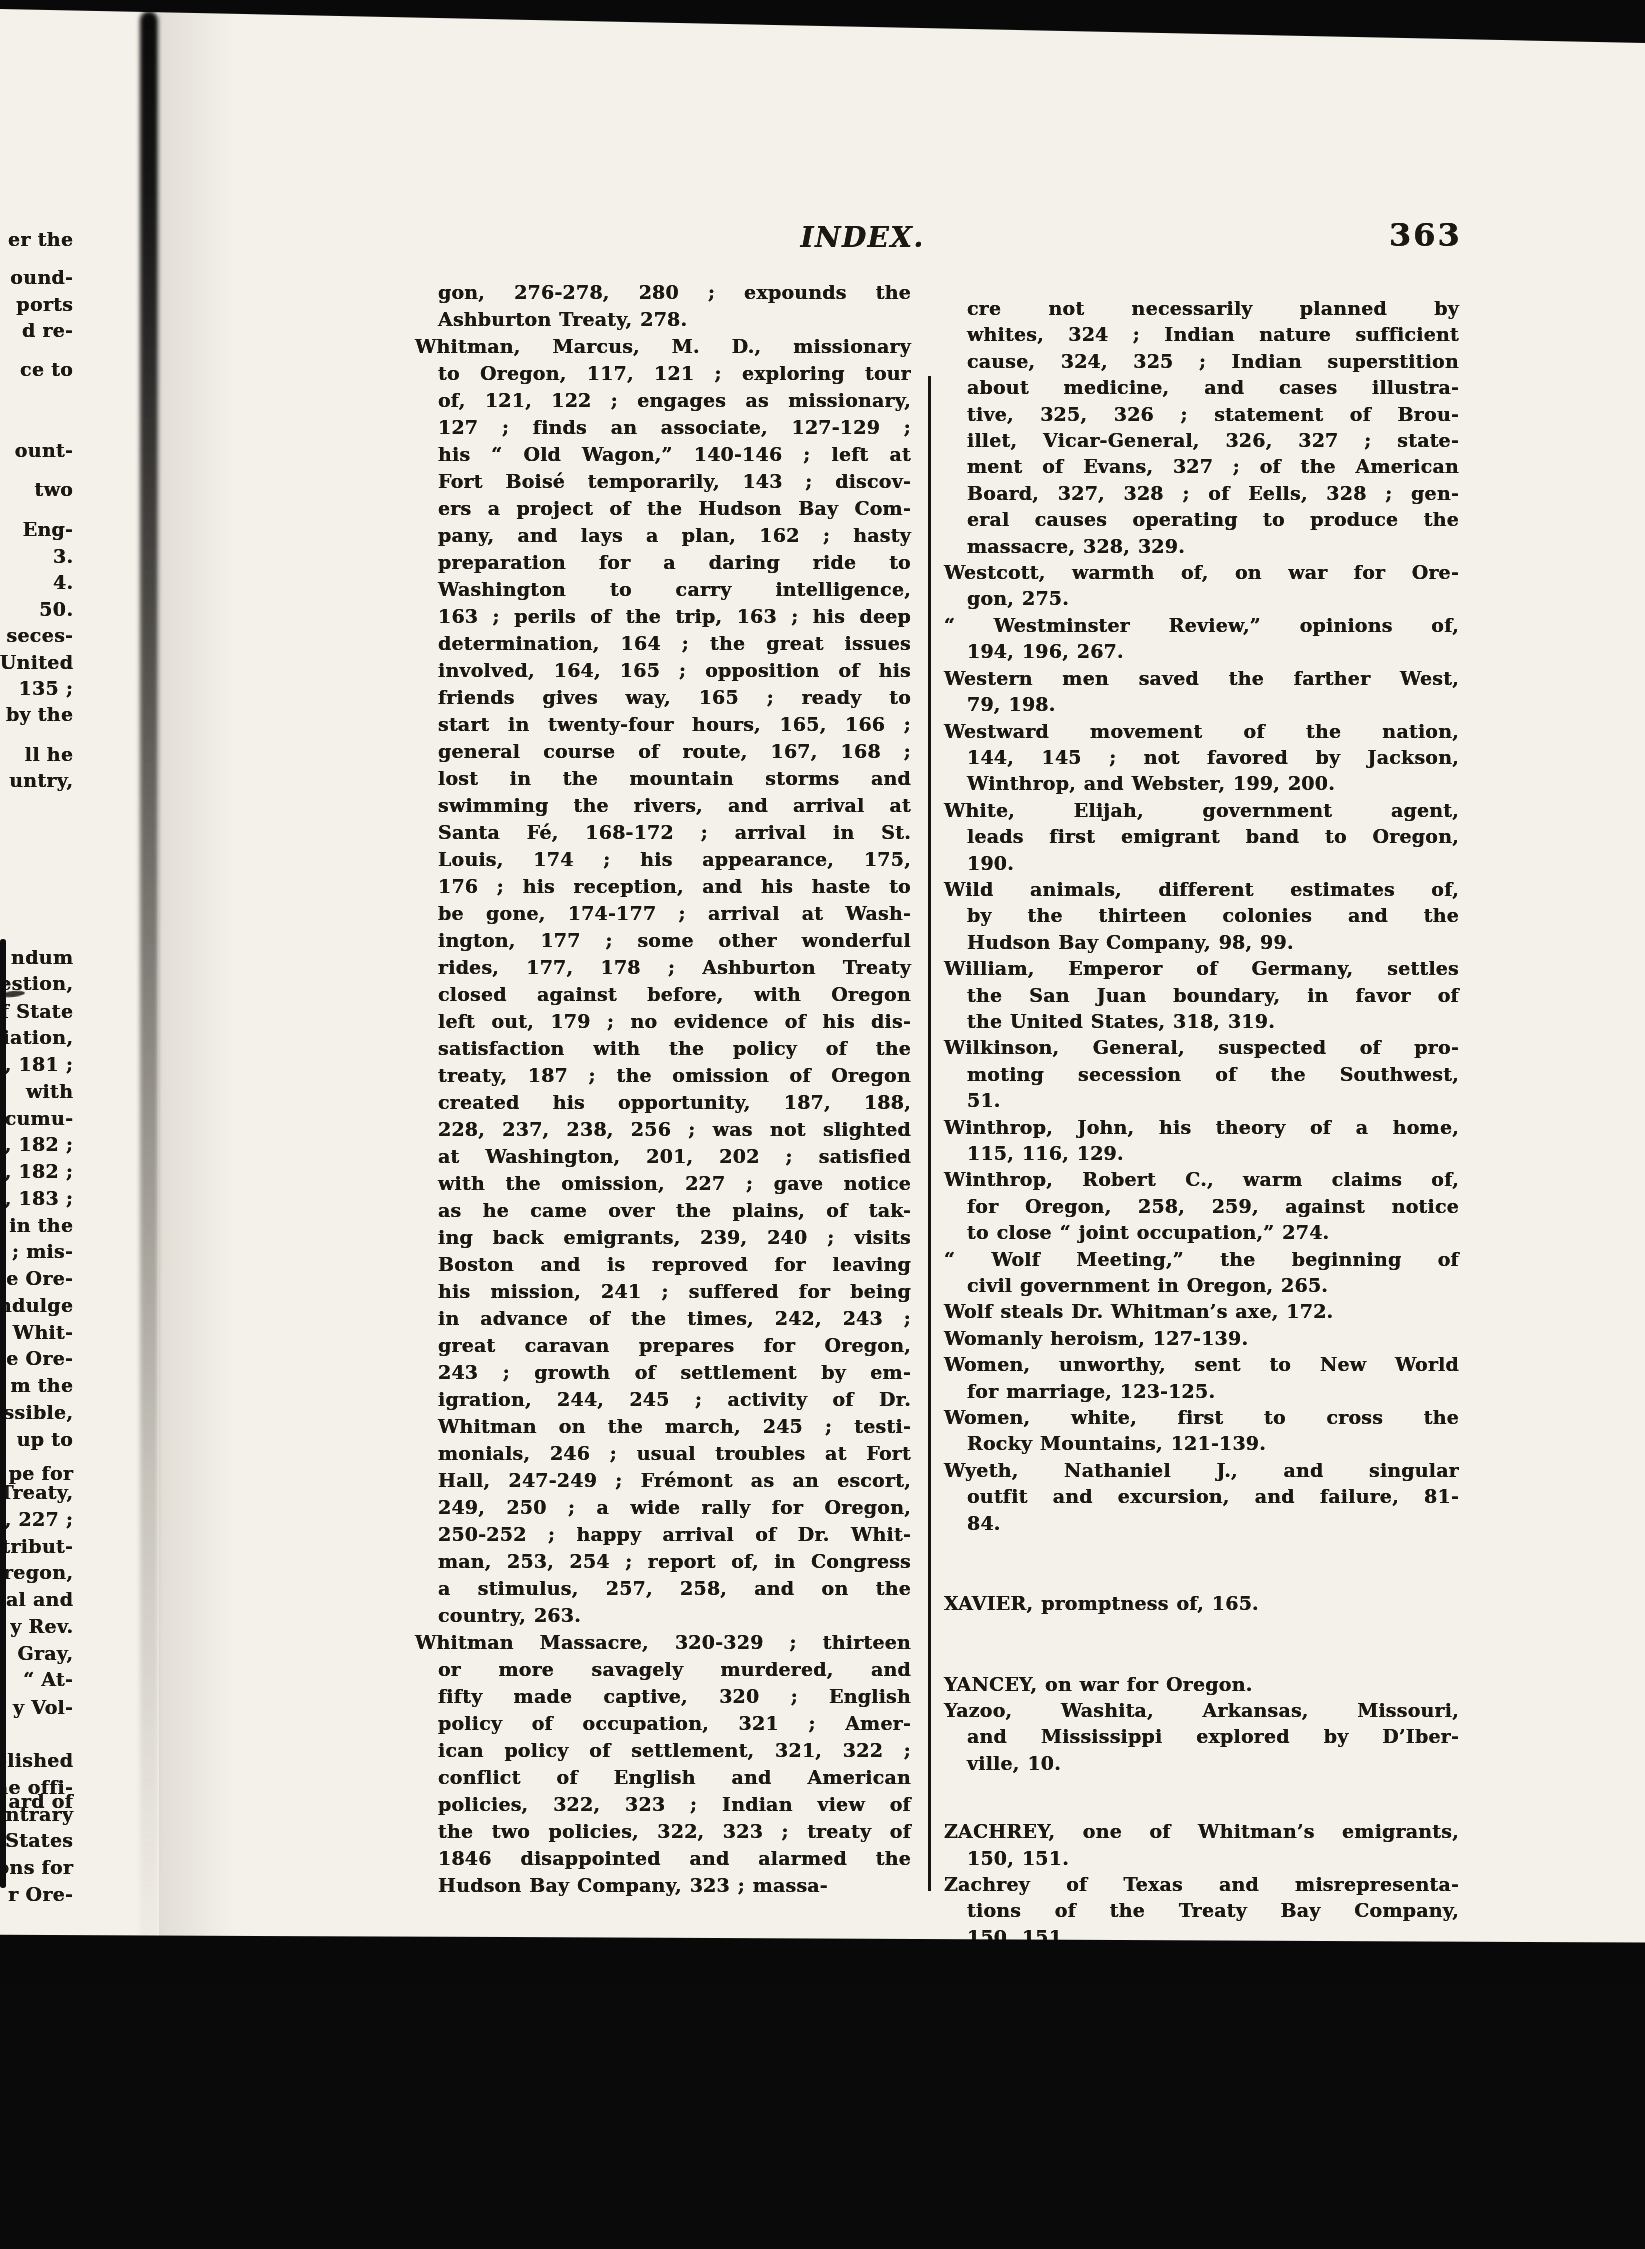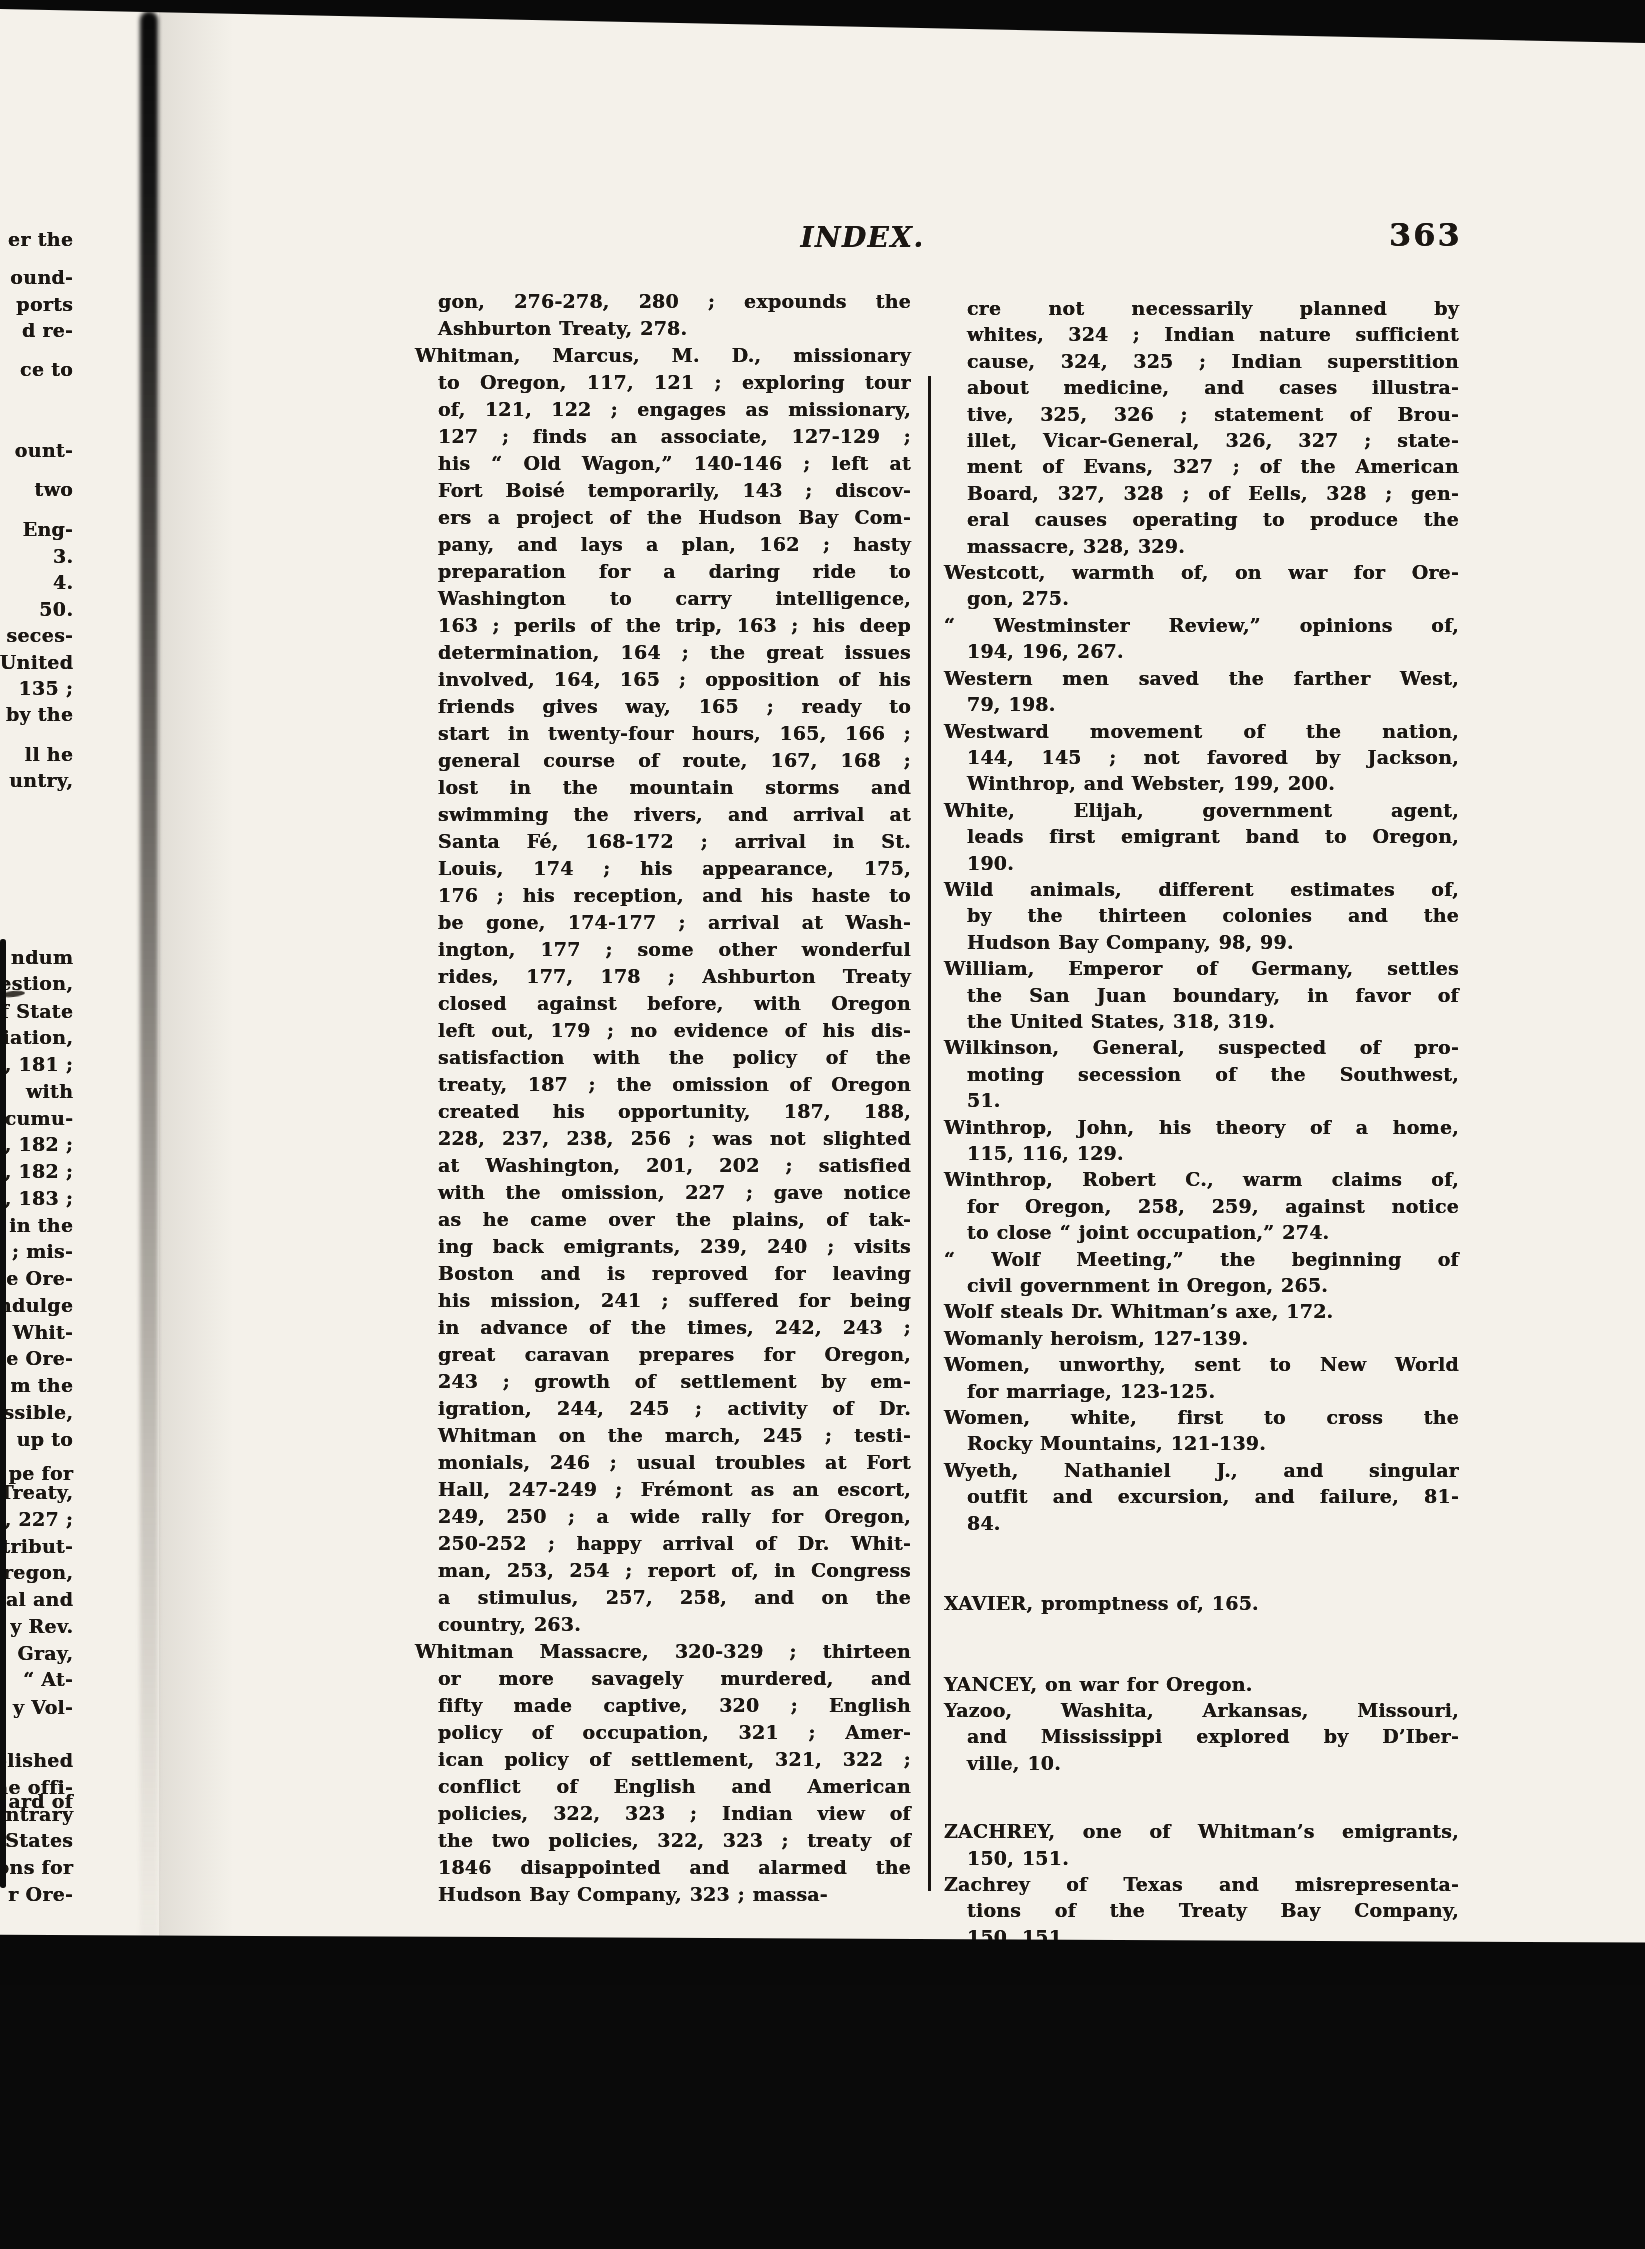--- a/index.html
+++ b/index.html
@@ -66,21 +66,21 @@
     text-shadow: 0 0 0.5px currentColor;
   }
   
   .col {
     position: absolute;
     font-size: 19px;
     letter-spacing: 0.2px;
     word-spacing: 1px;
     text-shadow: 0 0 0.4px currentColor;
   }
-  .col-left  { left: 415px;  top: 279px; width: 496px; line-height: 27px; margin-top: 9px; }
+  .col-left  { left: 415px;  top: 279px; width: 496px; line-height: 27px; }
   .col-right { left: 944px; top: 295px; width: 515px; line-height: 26.4px; }
   .line { text-align: justify; text-align-last: justify; }
   .line.ind { padding-left: 23px; }
   .line.last { text-align-last: left; }
   .divider {
     position: absolute; left: 928px; top: 376px; width: 2.7px; height: 1515px;
     background: #191512;
   }
   .smudge {
     position: absolute; left: 1.4px; top: 991px; width: 24.4px; height: 6.1px;

